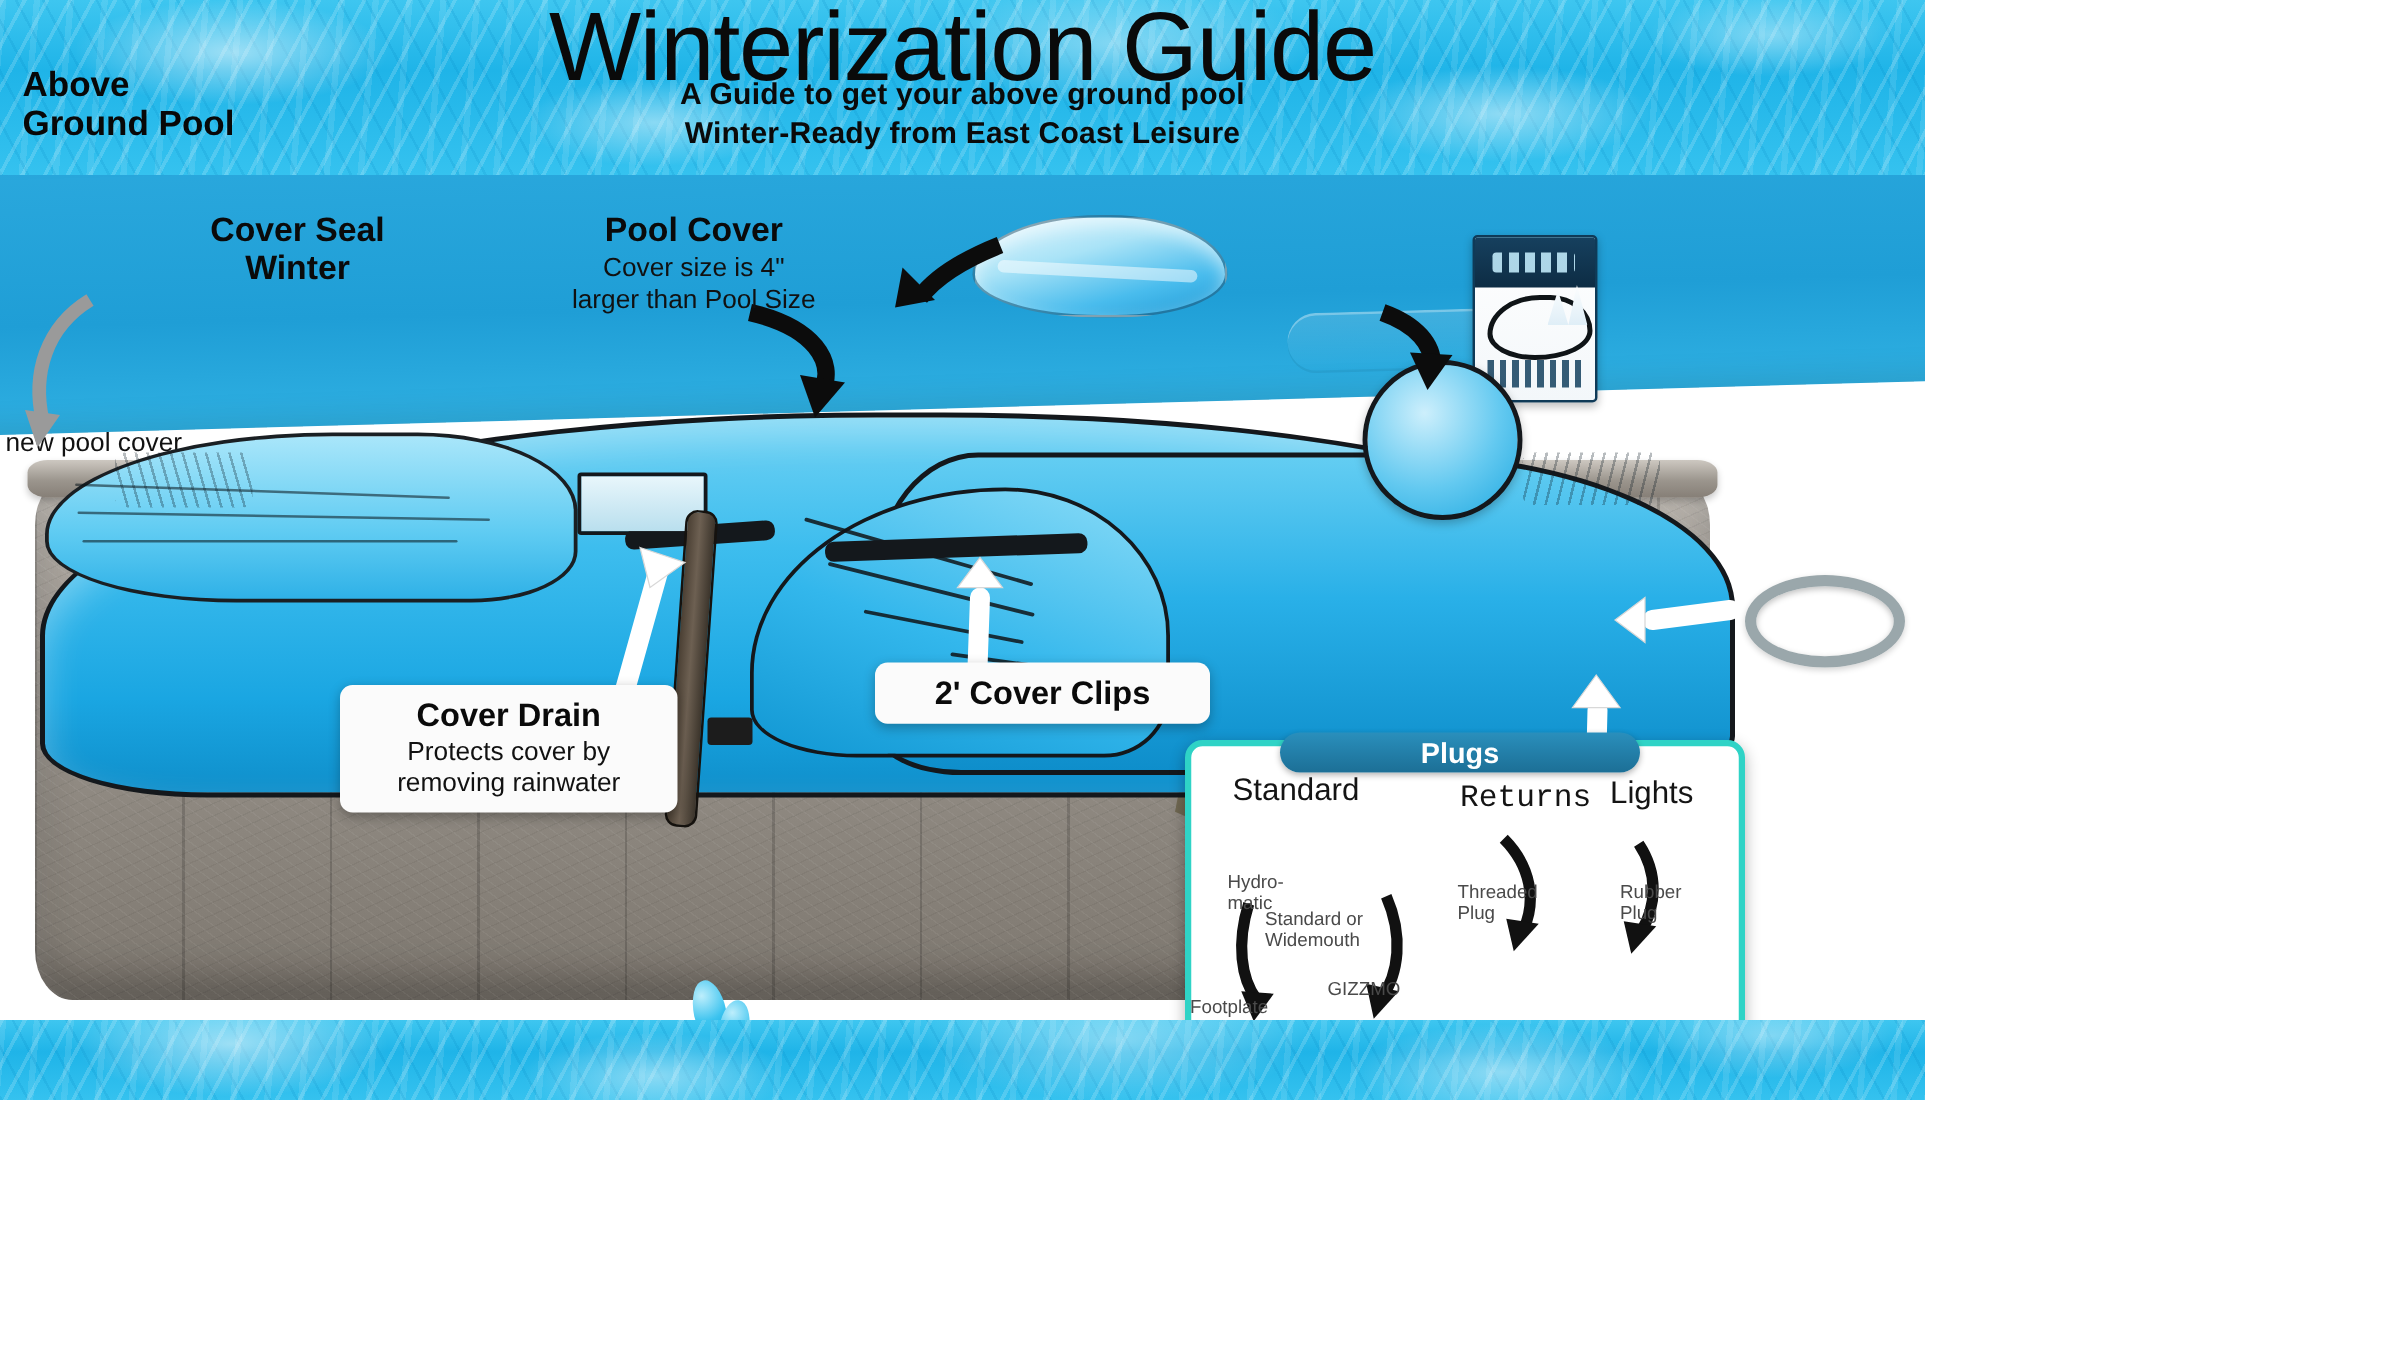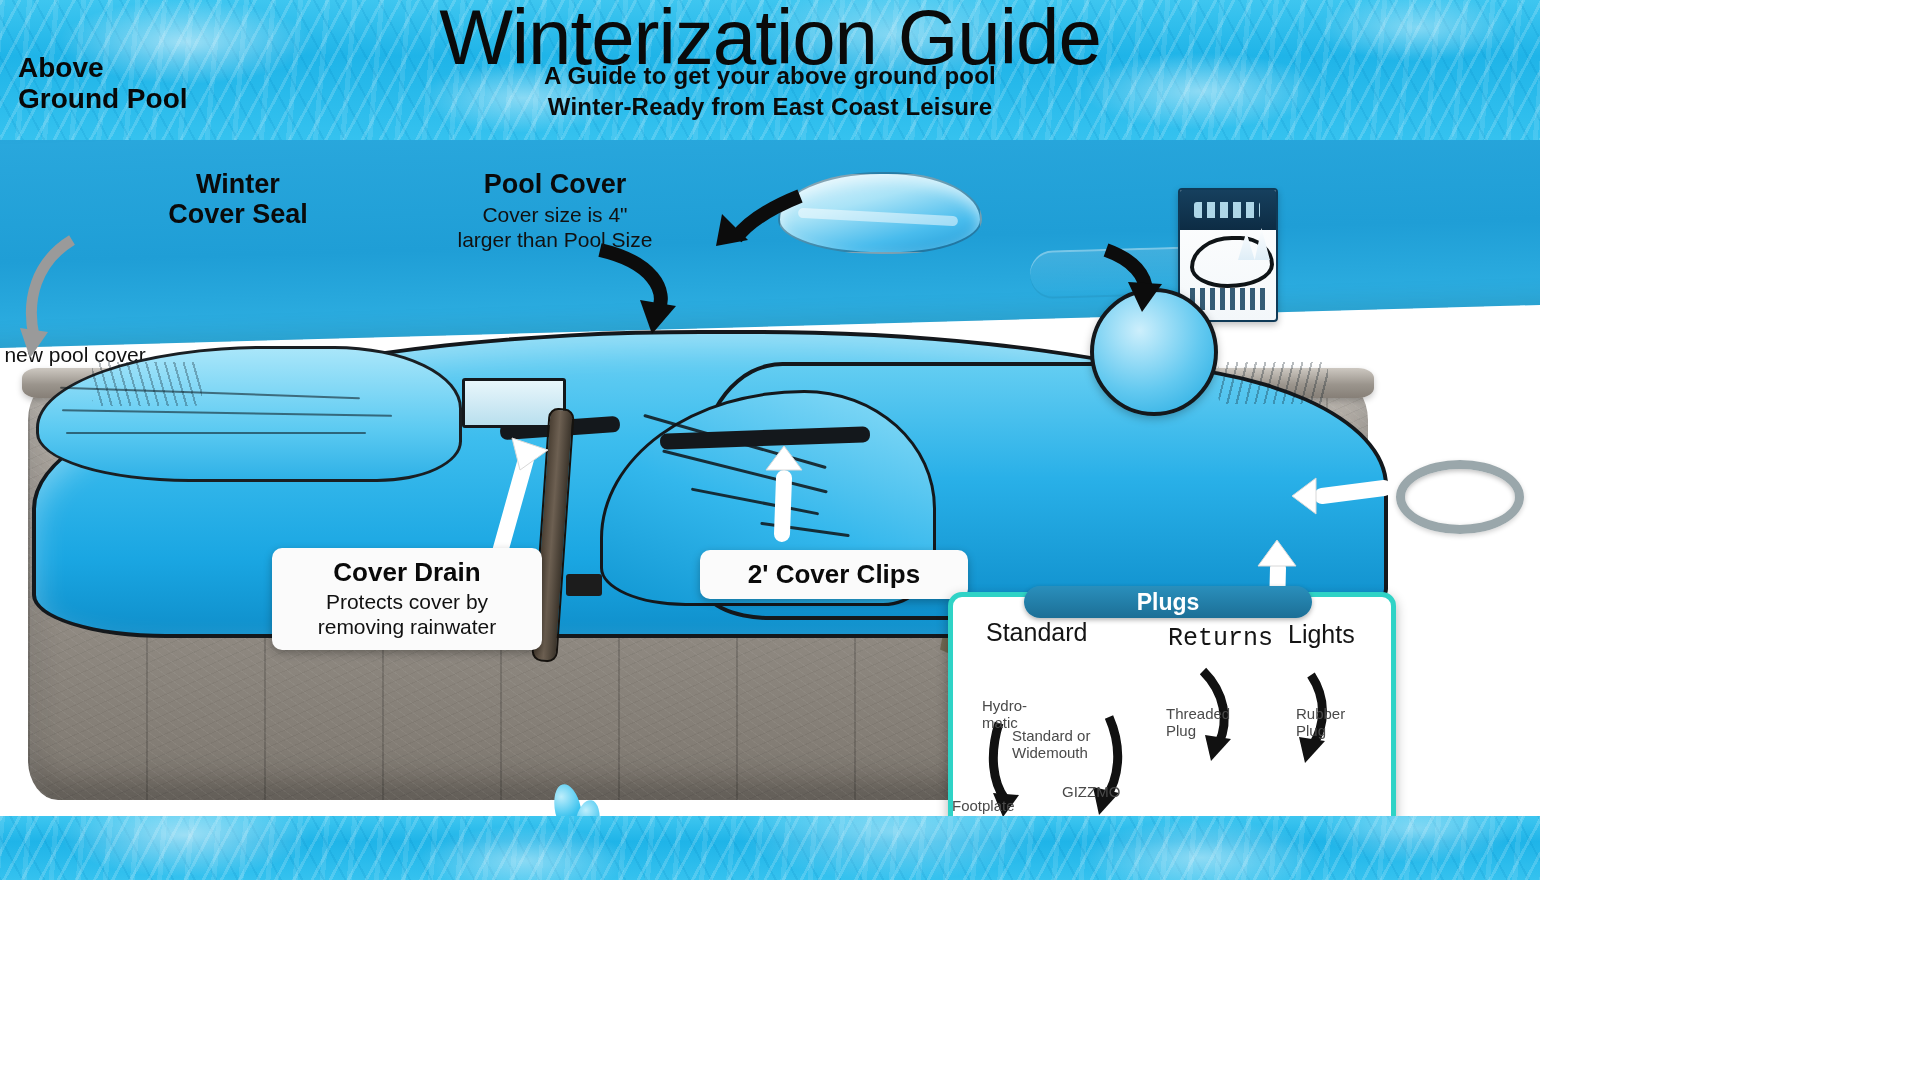--- a/index.html
+++ b/index.html
@@ -253,21 +253,21 @@
   #cover-cable-body{left:1394px;top:555px;width:150px;font-size:21px;color:#111;text-align:center;line-height:1.22;}
 
   
   .speech{
     position:absolute;background:#fbfbfb;border-radius:10px;
     box-shadow:0 3px 9px rgba(0,0,0,.28);padding:10px 14px;text-align:center;
   }
   .speech .head{font-size:26px;}
   .speech .body{font-size:21px;margin-top:2px;}
   #cover-drain-box-txt{left:272px;top:548px;width:242px;}
-  #cover-clips-box{left:700px;top:530px;width:240px;margin-top:20px;}
+  #cover-clips-box{left:700px;top:530px;width:240px;}
 
   
   .arrow{position:absolute;}
   svg{display:block;overflow:visible;}
 
   
   #plugs-panel{
     position:absolute;left:948px;top:592px;width:438px;height:272px;
     background:#ffffff;border:5px solid #2fd3c6;border-radius:14px;
     box-shadow:0 4px 12px rgba(0,0,0,.3);overflow:hidden;
@@ -381,22 +381,22 @@
 
     <path d="M1384,488 L1322,496" stroke="#ffffff" stroke-width="16" fill="none" stroke-linecap="round"></path>
     <polygon points="1316,478 1316,514 1292,496" fill="#ffffff" stroke="#d8d8d8" stroke-width="1"></polygon>
 
     <path d="M1276,648 L1278,568" stroke="#ffffff" stroke-width="16" fill="none" stroke-linecap="round"></path>
     <polygon points="1258,566 1296,566 1277,540" fill="#ffffff" stroke="#d8d8d8" stroke-width="1"></polygon>
   </svg>
 
   <div class="callout" id="winter-seal">
     <div class="head">
+      <div>Cover Seal</div>
       <div>Winter</div>
-      <div>Cover Seal</div>
     </div>
   </div>
 
   <div class="callout" id="pool-cover">
     <div class="head">Pool Cover</div>
     <div class="body">
       <div>Cover size is 4"</div>
       <div>larger than Pool Size</div>
     </div>
   </div>

